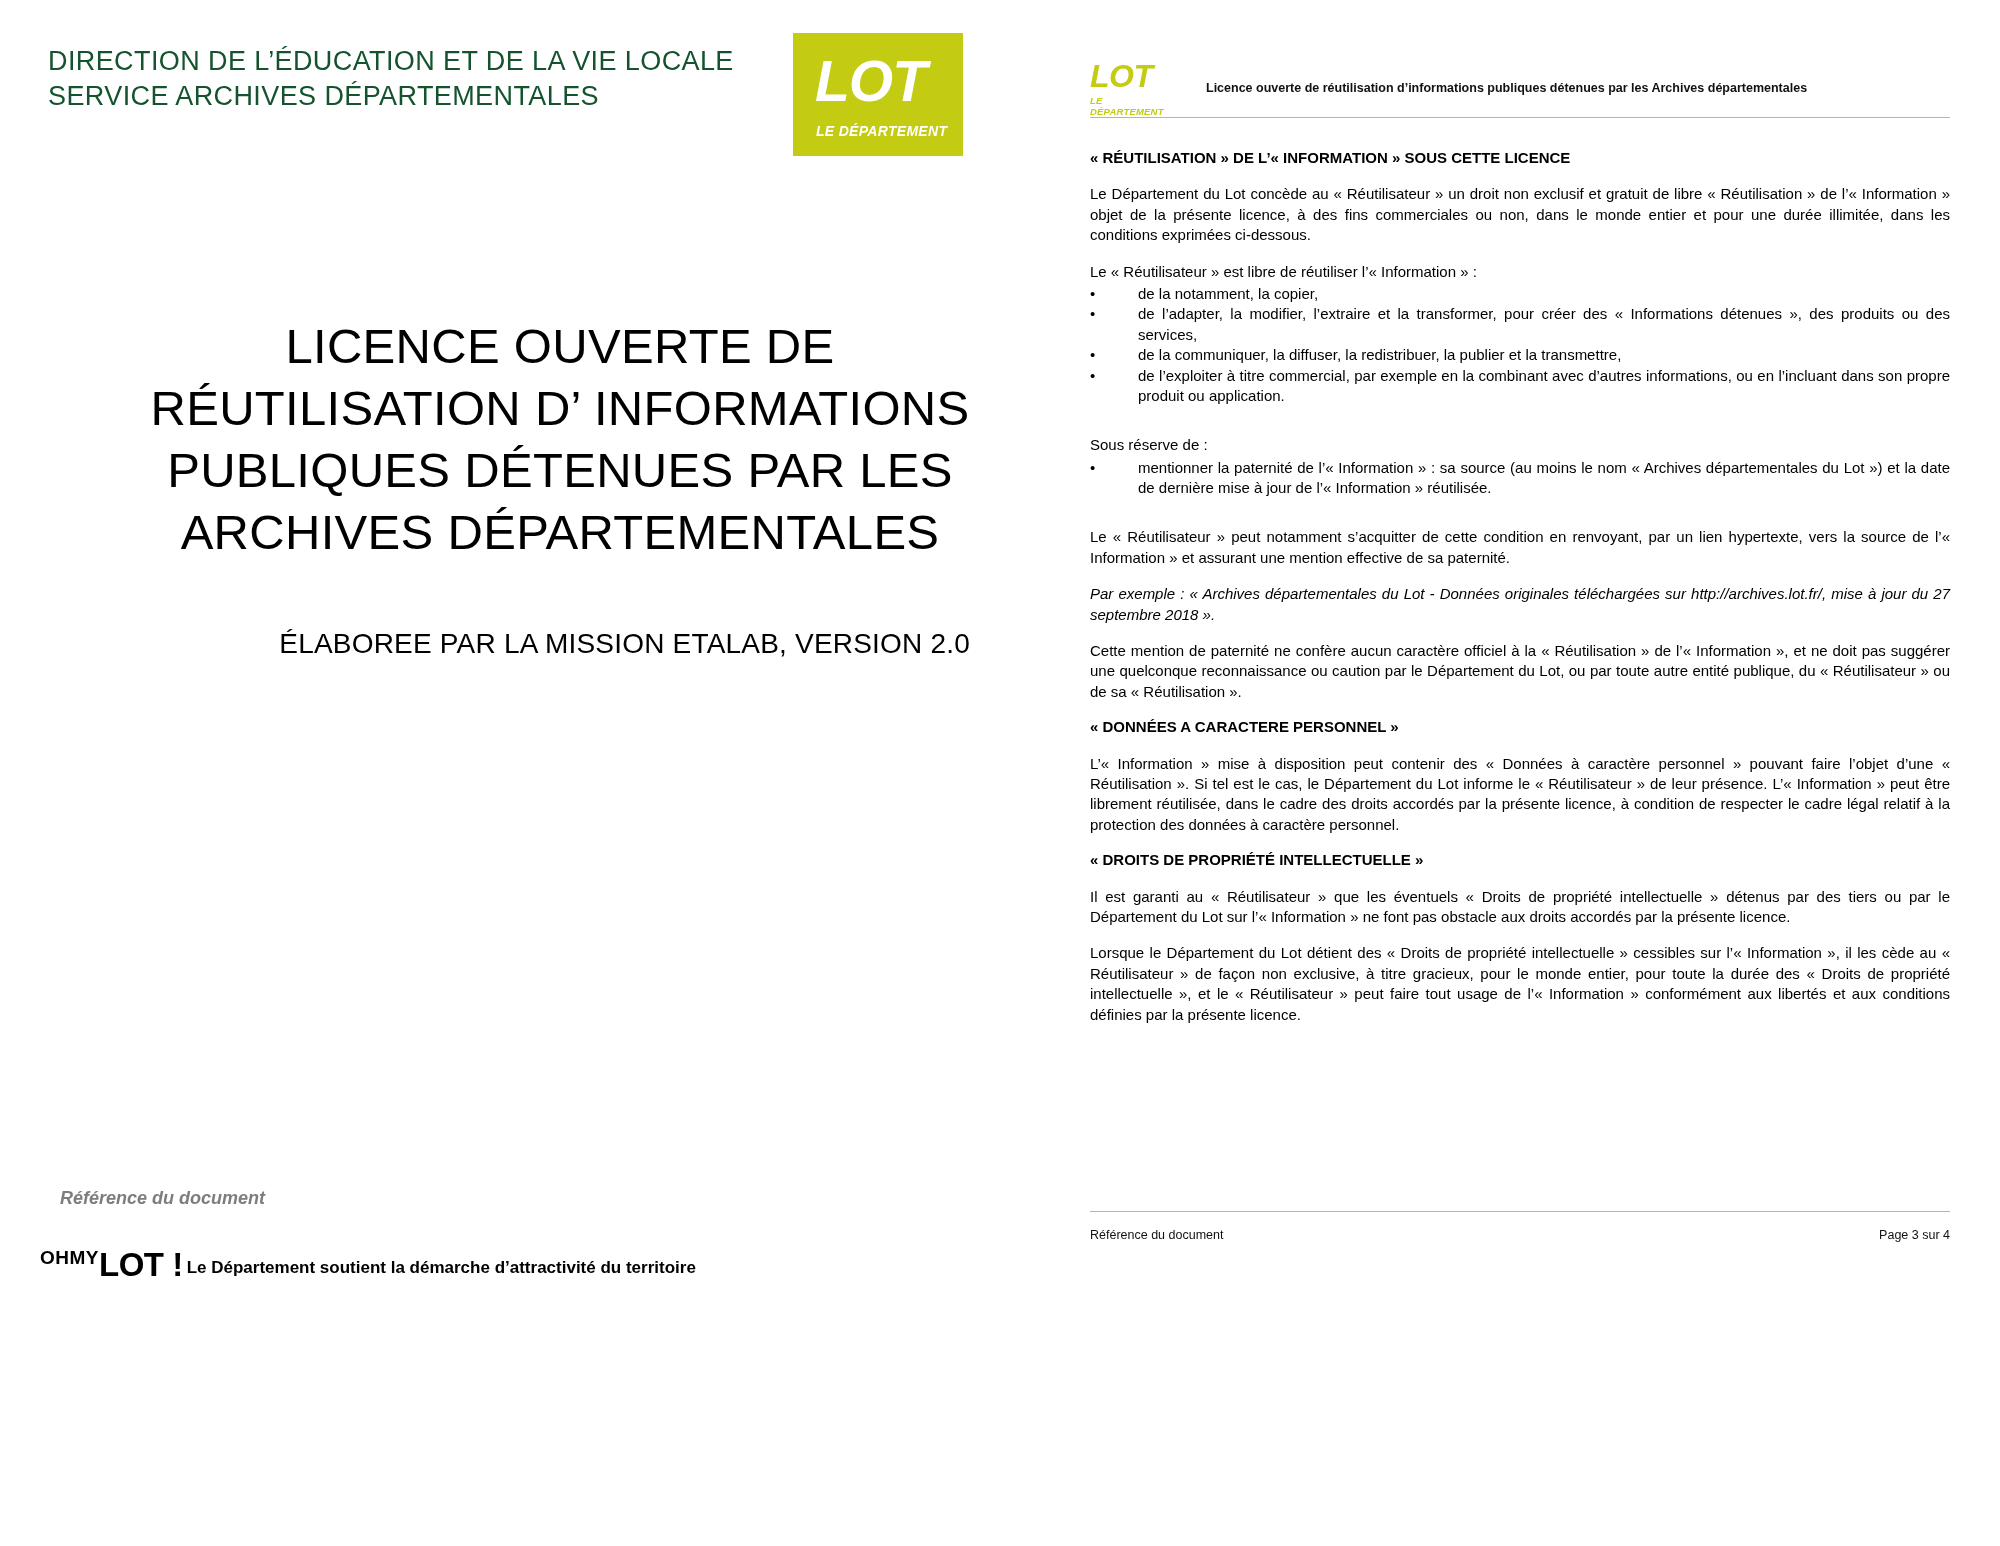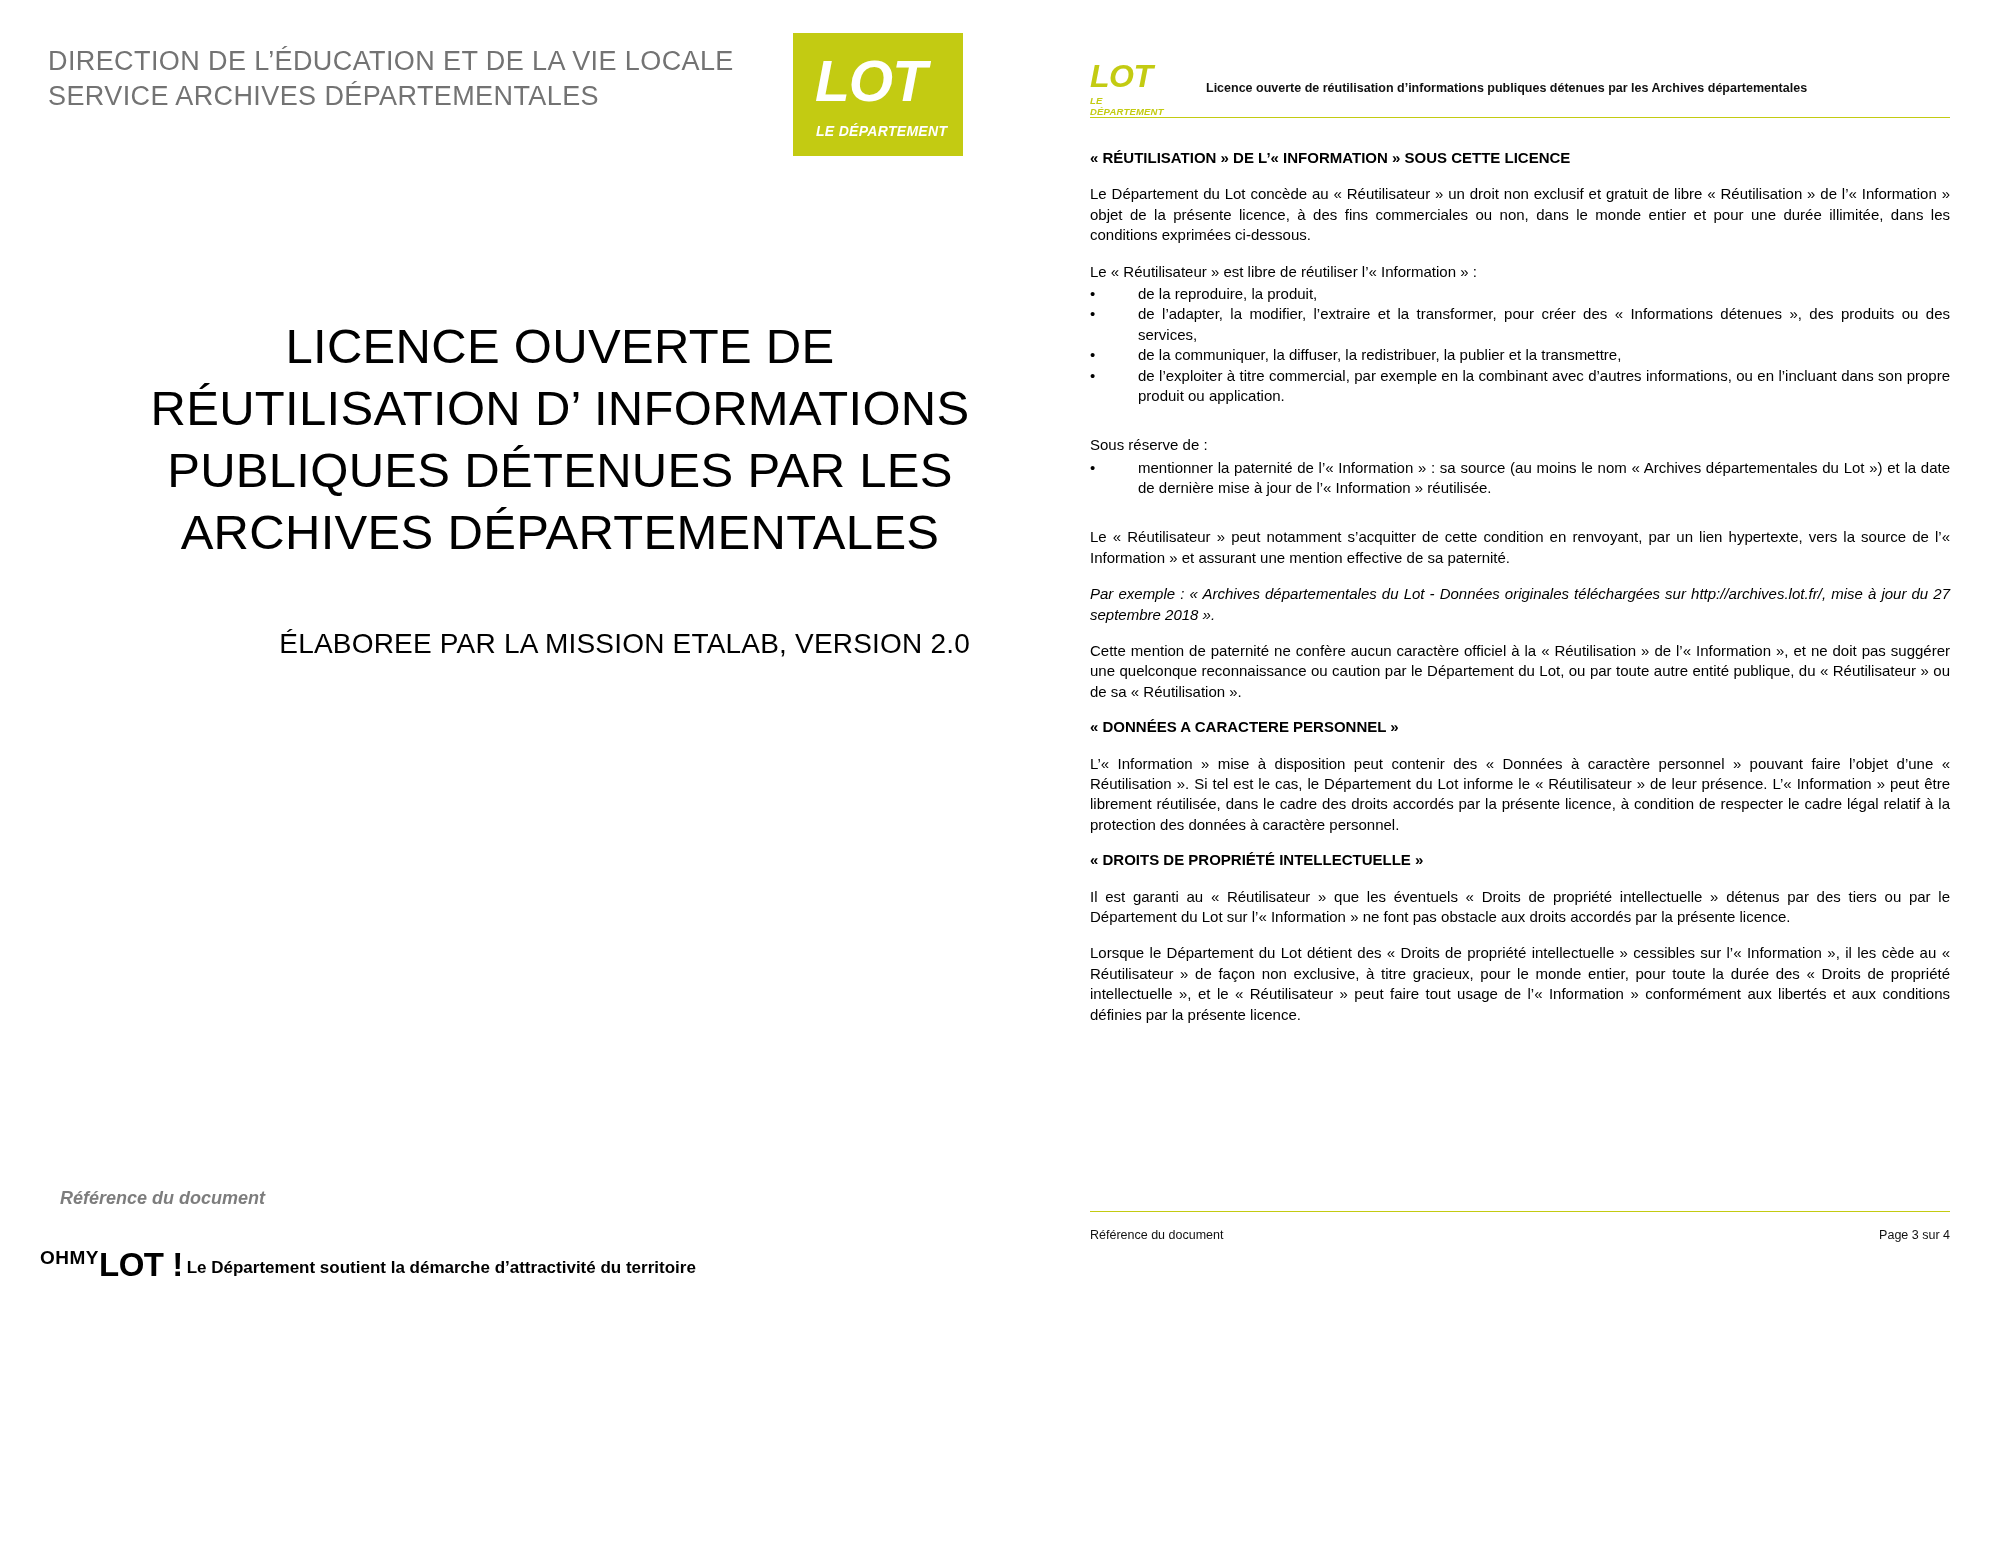--- a/index.html
+++ b/index.html
@@ -32,21 +32,21 @@
     background: #ffffff;
     box-sizing: border-box;
   }
   .cover-header {
     position: absolute;
     left: 48px;
     top: 44px;
     width: 700px;
   }
   .cover-header-line {
-    color: #737373;
+    color: #14532d;
     font-size: 27px;
     font-weight: 400;
     letter-spacing: 0.4px;
     line-height: 1.28;
   }
   .lot-logo-box {
     position: absolute;
     left: 793px;
     top: 33px;
     width: 170px;
@@ -270,21 +270,21 @@
     <div class="rp-rule"></div>
 
     <div class="rp-body">
 
       <p class="h">« RÉUTILISATION » DE L’« INFORMATION » SOUS CETTE LICENCE</p>
       <p>Le Département du Lot concède au « Réutilisateur » un droit non exclusif et gratuit de libre « Réutilisation » de l’« Information » objet de la présente licence, à des fins commerciales ou non, dans le monde entier et pour une durée illimitée, dans les conditions exprimées ci-dessous.</p>
 
       <p class="tight">Le « Réutilisateur » est libre de réutiliser l’« Information » :</p>
       <div class="bullet">
         <span class="dot">•</span>
-        <span class="btxt">de la reproduire, la produit,</span>
+        <span class="btxt">de la notamment, la copier,</span>
       </div>
       <div class="bullet">
         <span class="dot">•</span>
         <span class="btxt">de l’adapter, la modifier, l’extraire et la transformer, pour créer des « Informations détenues », des produits ou des services,</span>
       </div>
       <div class="bullet">
         <span class="dot">•</span>
         <span class="btxt">de la communiquer, la diffuser, la redistribuer, la publier et la transmettre,</span>
       </div>
       <div class="bullet">

